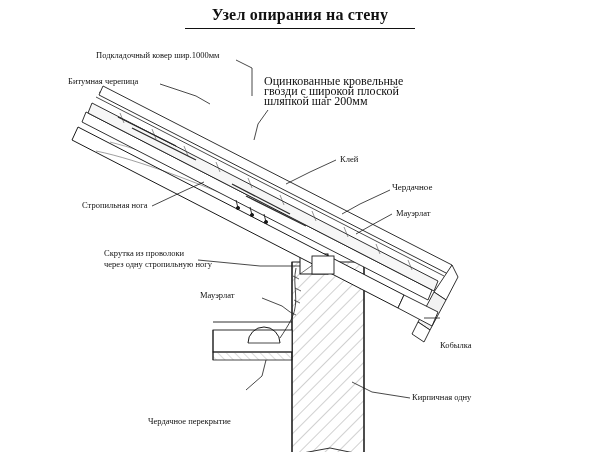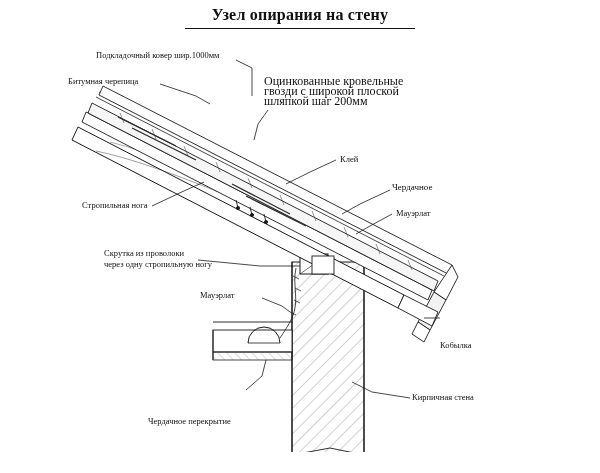--- a/index.html
+++ b/index.html
@@ -188,15 +188,15 @@
 шляпкой шаг 200мм</div>
   <div class="lbl" style="left:340px; top:154px;">Клей</div>
   <div class="lbl" style="left:392px; top:182px; font-size:9px;">Чердачное</div>
   <div class="lbl" style="left:396px; top:208px;">Мауэрлат</div>
   <div class="lbl" style="left:82px; top:200px;">Стропильная нога</div>
   <div class="lbl" style="left:60px; top:248px;margin-left:44px;">Скрутка из проволоки
 через одну стропильную ногу</div>
   <div class="lbl" style="left:200px; top:290px;">Мауэрлат</div>
   <div class="lbl" style="left:440px; top:340px;">Кобылка</div>
   <div class="lbl" style="left:148px; top:384px;margin-top:32px;">Чердачное перекрытие</div>
-  <div class="lbl" style="left:412px; top:392px;">Кирпичная стена</div>
+  <div class="lbl" style="left:412px; top:392px;">Кирпичная одну</div>
 
 </div>
 
 </body></html>

